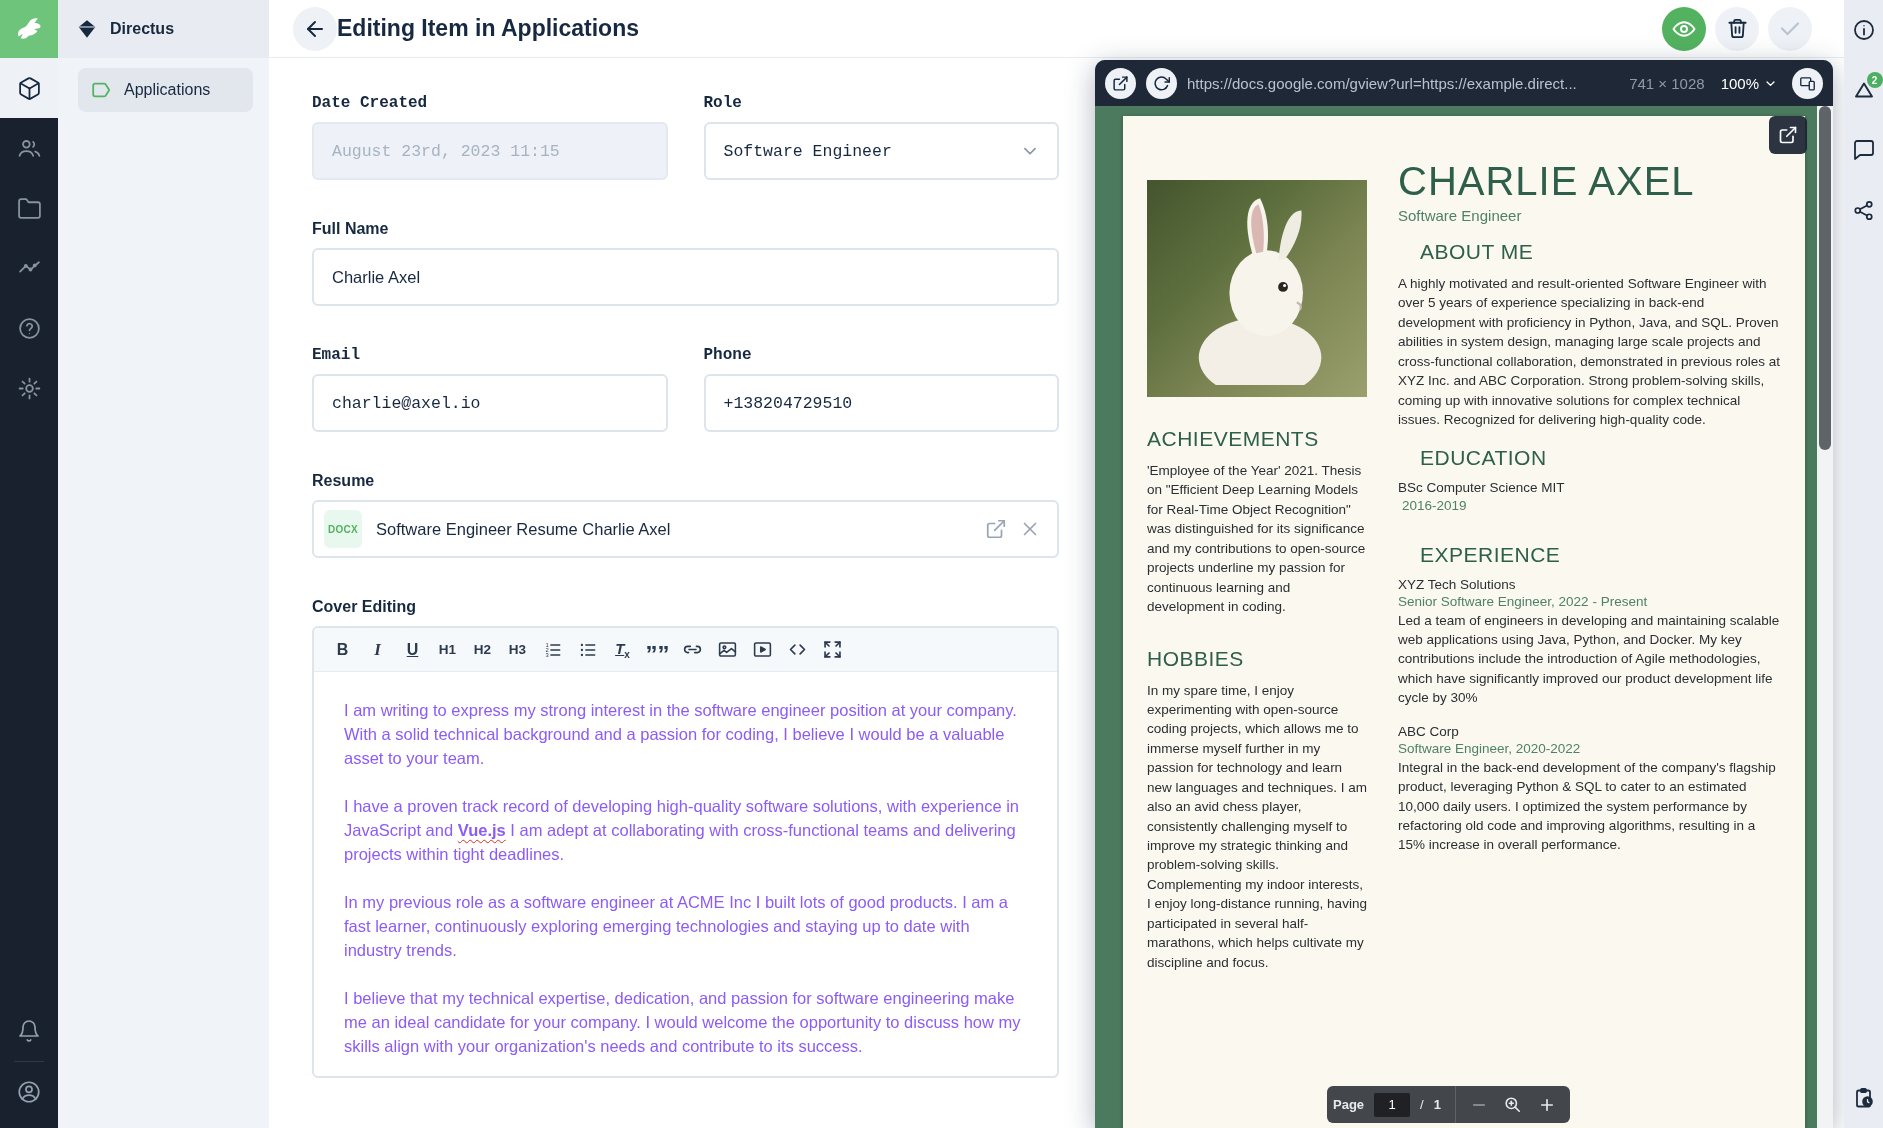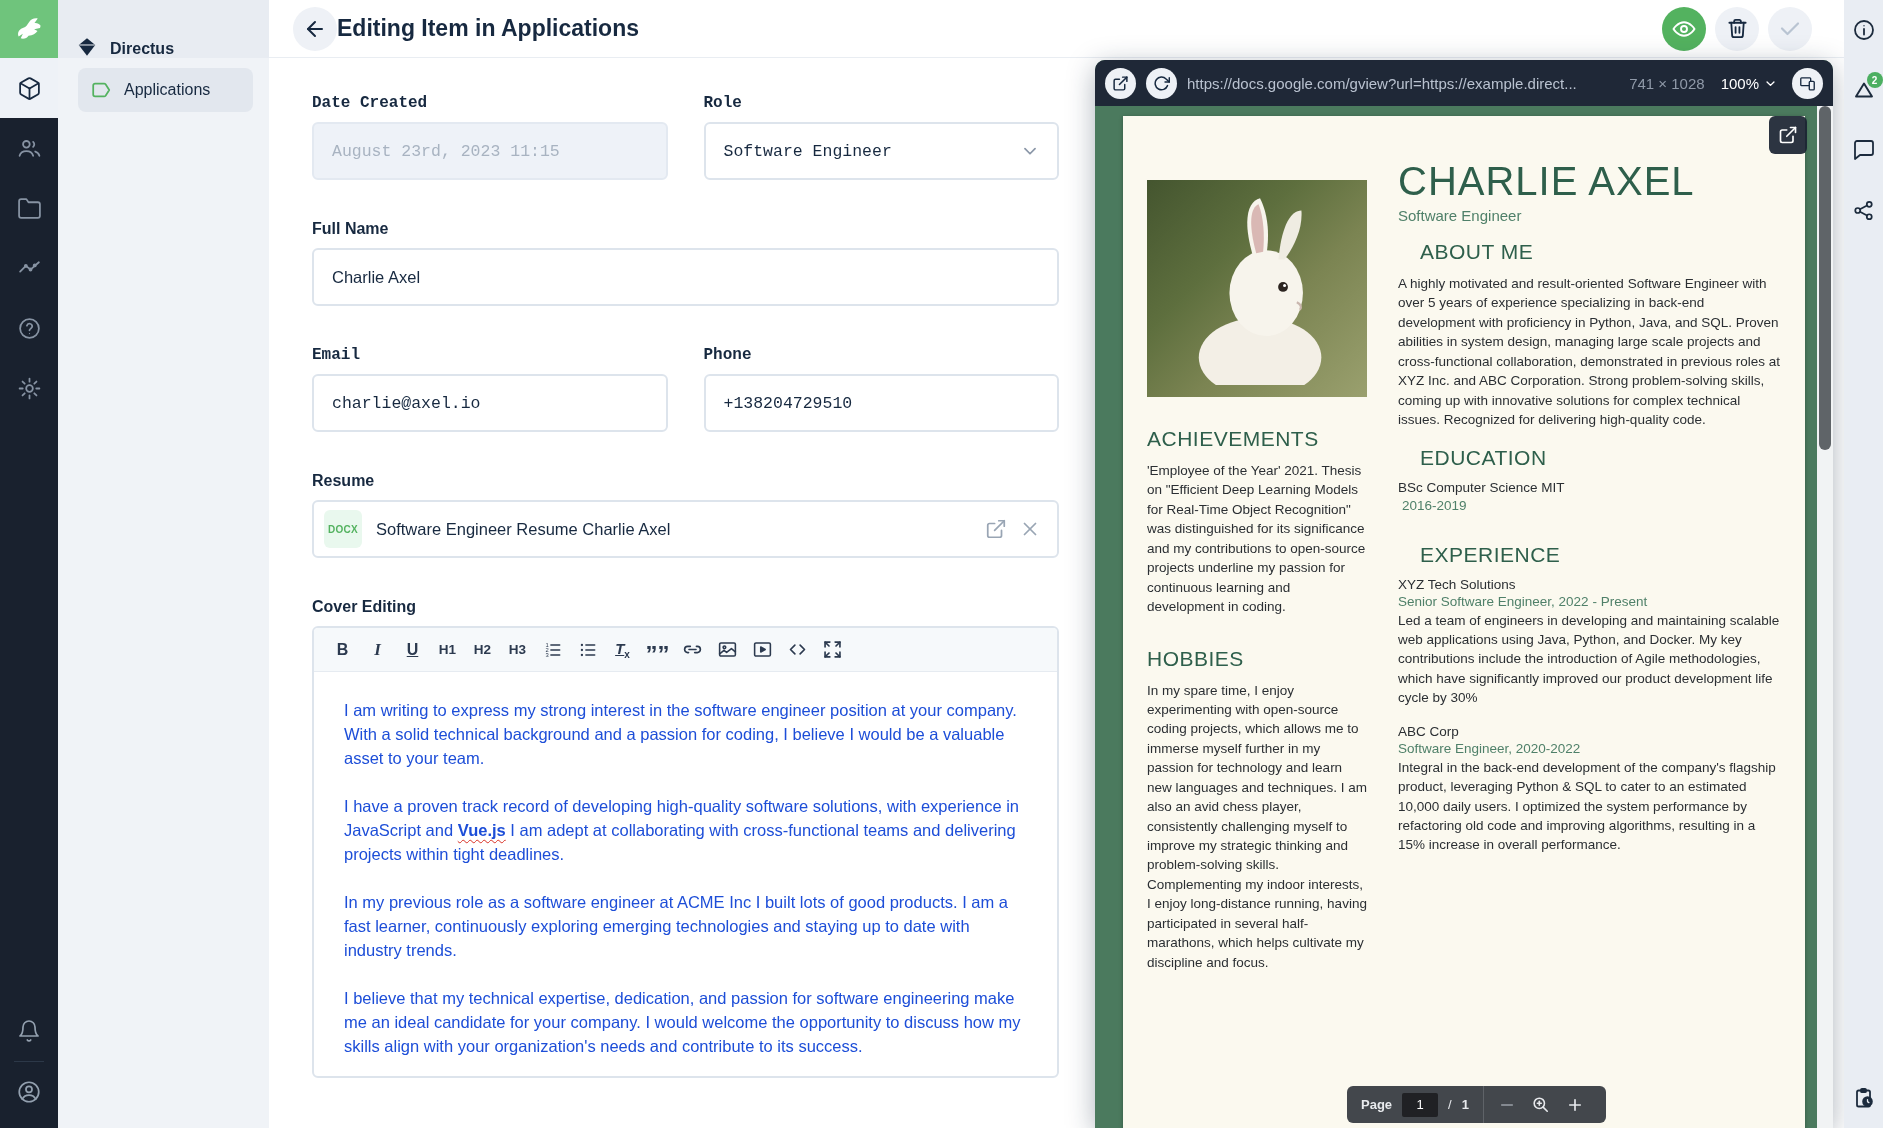--- a/index.html
+++ b/index.html
@@ -12,21 +12,21 @@
   .module-bar { width: 58px; background: #19212e; display: flex; flex-direction: column; align-items: center; flex-shrink: 0; }
   .logo-cell { width: 58px; height: 58px; background: #6fc47c; display: flex; align-items: center; justify-content: center; }
   .mod-item { width: 58px; height: 60px; display: flex; align-items: center; justify-content: center; color: #8793a3; cursor: pointer; }
   .mod-item.active { background: #eef2f7; color: #172940; }
   .mod-bottom { margin-top: auto; display: flex; flex-direction: column; align-items: center; padding-bottom: 10px; }
   .mod-bottom .mod-item { height: 52px; color: #93a0af; }
   .mod-divider { width: 30px; height: 1px; background: #2c3848; margin: 4px 0; }
 
   
   .sidebar { width: 211px; background: #f0f3f7; flex-shrink: 0; display: flex; flex-direction: column; }
-  .project-row { height: 58px; background: #e8ecf2; display: flex; align-items: flex-end; padding: 0 18px; gap: 12px; }
+  .project-row { height: 58px; background: #e8ecf2; display: flex; align-items: center; padding: 0 18px; gap: 12px; }
   .project-name { font-size: 16px; font-weight: 600; color: #172940; }
   .nav-item { margin: 10px 16px 0 20px; height: 44px; border-radius: 8px; background: #e2e7ee; display: flex; align-items: center; gap: 12px; padding: 0 12px; cursor: pointer; }
   .nav-item-label { font-size: 16px; font-weight: 500; color: #172940; }
 
   
   .content { flex: 1; display: flex; flex-direction: column; min-width: 0; }
   .page-header { height: 58px; display: flex; align-items: center; padding: 0 32px 0 24px; border-bottom: 1px solid #e9edf2; background: #fff; }
   .circle-btn { width: 44px; height: 44px; border-radius: 50%; background: #eef1f6; display: flex; align-items: center; justify-content: center; color: #172940; cursor: pointer; border: none; flex-shrink: 0; }
   .circle-btn.green { background: #53b25f; color: #fff; }
   .circle-btn.disabled { color: #b9c4d2; }
@@ -53,21 +53,21 @@
   .editor { width: 747px; border: 2px solid #dde4ec; border-radius: 6px; height: 452px; overflow: hidden; background: #fff; }
   .editor-toolbar { height: 44px; background: #f6f9fb; border-bottom: 1px solid #e6ebf1; display: flex; align-items: center; padding: 0 12px; gap: 2px; }
   .tb-btn { width: 33px; height: 32px; border: none; background: transparent; border-radius: 4px; display: flex; align-items: center; justify-content: center; color: #2c3a4f; cursor: pointer; font-family: inherit; }
   .tb-bold { font-weight: 800; font-size: 16px; }
   .tb-italic { font-style: italic; font-family: "Liberation Serif", serif; font-size: 17px; font-weight: 600; }
   .tb-underline { text-decoration: underline; font-size: 16px; font-weight: 600; }
   .tb-h { font-size: 13.5px; font-weight: 700; }
   .tb-quote { font-size: 24px; font-weight: 700; line-height: 10px; padding-top: 10px; }
   .tb-clear { font-size: 15px; font-weight: 600; font-style: italic; }
   .tb-clear sub { font-size: 10px; font-style: normal; }
-  .editor-body { padding: 26px 30px; font-size: 16.5px; line-height: 24px; color: #1d4ed8; }
+  .editor-body { padding: 26px 30px; font-size: 16.5px; line-height: 24px; color: #8b5cf6; }
   .editor-body p { margin-bottom: 24px; }
   .misspelled { text-decoration: underline wavy #d93025; text-decoration-thickness: 1px; text-underline-offset: 3px; font-weight: bold; }
 
   
   .preview-panel { position: absolute; left: 1095px; top: 60px; width: 738px; height: 1068px; border-radius: 10px 10px 0 0; box-shadow: 0 6px 28px rgba(23,41,64,.35); z-index: 5; overflow: hidden; background: #4b7a5e; display: flex; flex-direction: column; }
   .preview-topbar { height: 46px; background: #1f2837; display: flex; align-items: center; padding: 0 10px; gap: 10px; flex-shrink: 0; }
   .pv-circle { width: 31px; height: 31px; border-radius: 50%; background: #eef1f6; color: #172940; border: none; display: flex; align-items: center; justify-content: center; cursor: pointer; flex-shrink: 0; }
   .pv-url { flex: 1; font-size: 15px; color: #b9c2d0; white-space: nowrap; overflow: hidden; text-overflow: ellipsis; }
   .pv-dims { font-size: 15px; color: #8f99a8; margin-right: 6px; white-space: nowrap; }
   .pv-zoom { font-size: 15px; color: #fff; display: flex; align-items: center; gap: 4px; cursor: pointer; margin-right: 4px; white-space: nowrap; }
@@ -91,21 +91,21 @@
   .doc-subtitle { font-size: 15px; color: #4f8069; margin-top: 5px; }
   .doc-right .doc-h.indent { margin: 16px 0 10px 22px; }
   .edu-school { font-size: 13.5px; color: #2b2f33; margin-top: 2px; }
   .edu-years { font-size: 13.5px; color: #4f8069; margin-top: 3px; margin-left: 4px; }
   .job { margin-top: 10px; }
   .job + .job { margin-top: 16px; }
   .job-company { font-size: 13.5px; color: #2b2f33; }
   .job-role { font-size: 13.5px; color: #4f8069; margin-top: 2px; }
   .job-desc { font-size: 13.5px; line-height: 1.44; color: #2b2f33; margin-top: 2px; }
 
-  .pager { position: absolute; left: 252px; bottom: 5px; height: 37px; background: rgba(59,64,69,.96); border-radius: 6px; display: flex; align-items: center; padding: 0 14px; color: #e8eaed; z-index: 4; }
+  .pager { position: absolute; left: 232px; bottom: 5px; height: 37px; background: rgba(59,64,69,.96); border-radius: 6px; display: flex; align-items: center; padding: 0 6px; color: #e8eaed; z-index: 4; }
   .pager-label { font-size: 13px; font-weight: 600; }
   .pager-input { width: 36px; height: 24px; background: #202124; border: none; border-radius: 2px; color: #fff; font-size: 13px; text-align: center; margin: 0 10px; font-family: inherit; }
   .pager-sep { font-size: 13px; margin-right: 10px; }
   .pager-total { font-size: 13px; font-weight: 600; margin-right: 14px; }
   .pager-div { width: 1px; height: 37px; background: #5f6368; margin-right: 6px; }
   .pager-btn { background: none; border: none; color: #e8eaed; width: 34px; height: 37px; display: flex; align-items: center; justify-content: center; cursor: pointer; }
   .pager-btn.dim { color: #9aa0a6; }
 
   
   .right-rail { width: 39px; background: #e9edf3; flex-shrink: 0; margin-left: auto; display: flex; flex-direction: column; align-items: center; padding-top: 18px; gap: 36px; position: relative; z-index: 6; }

